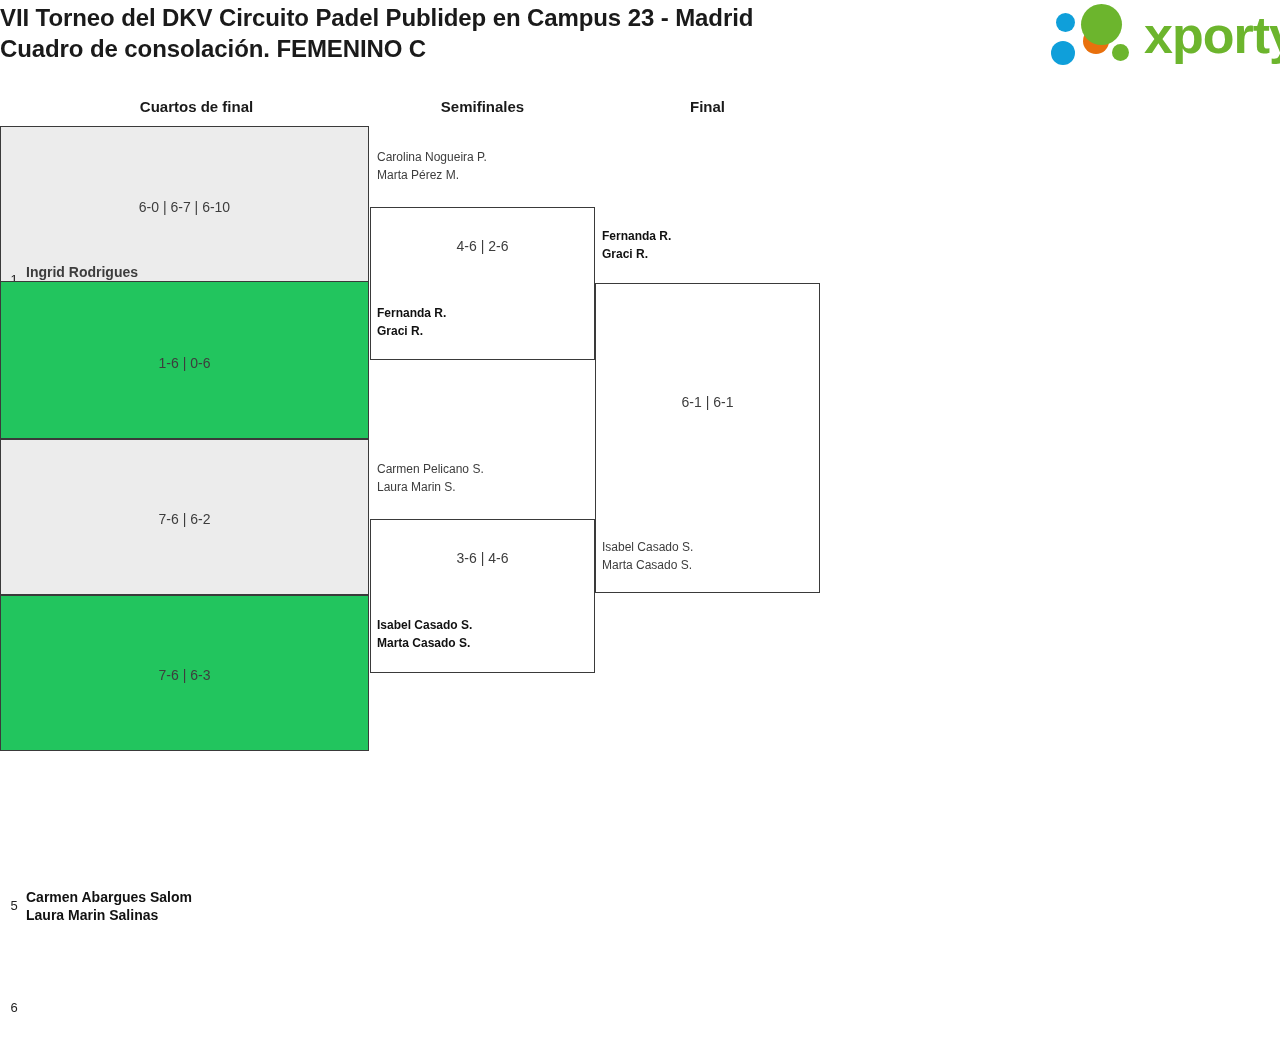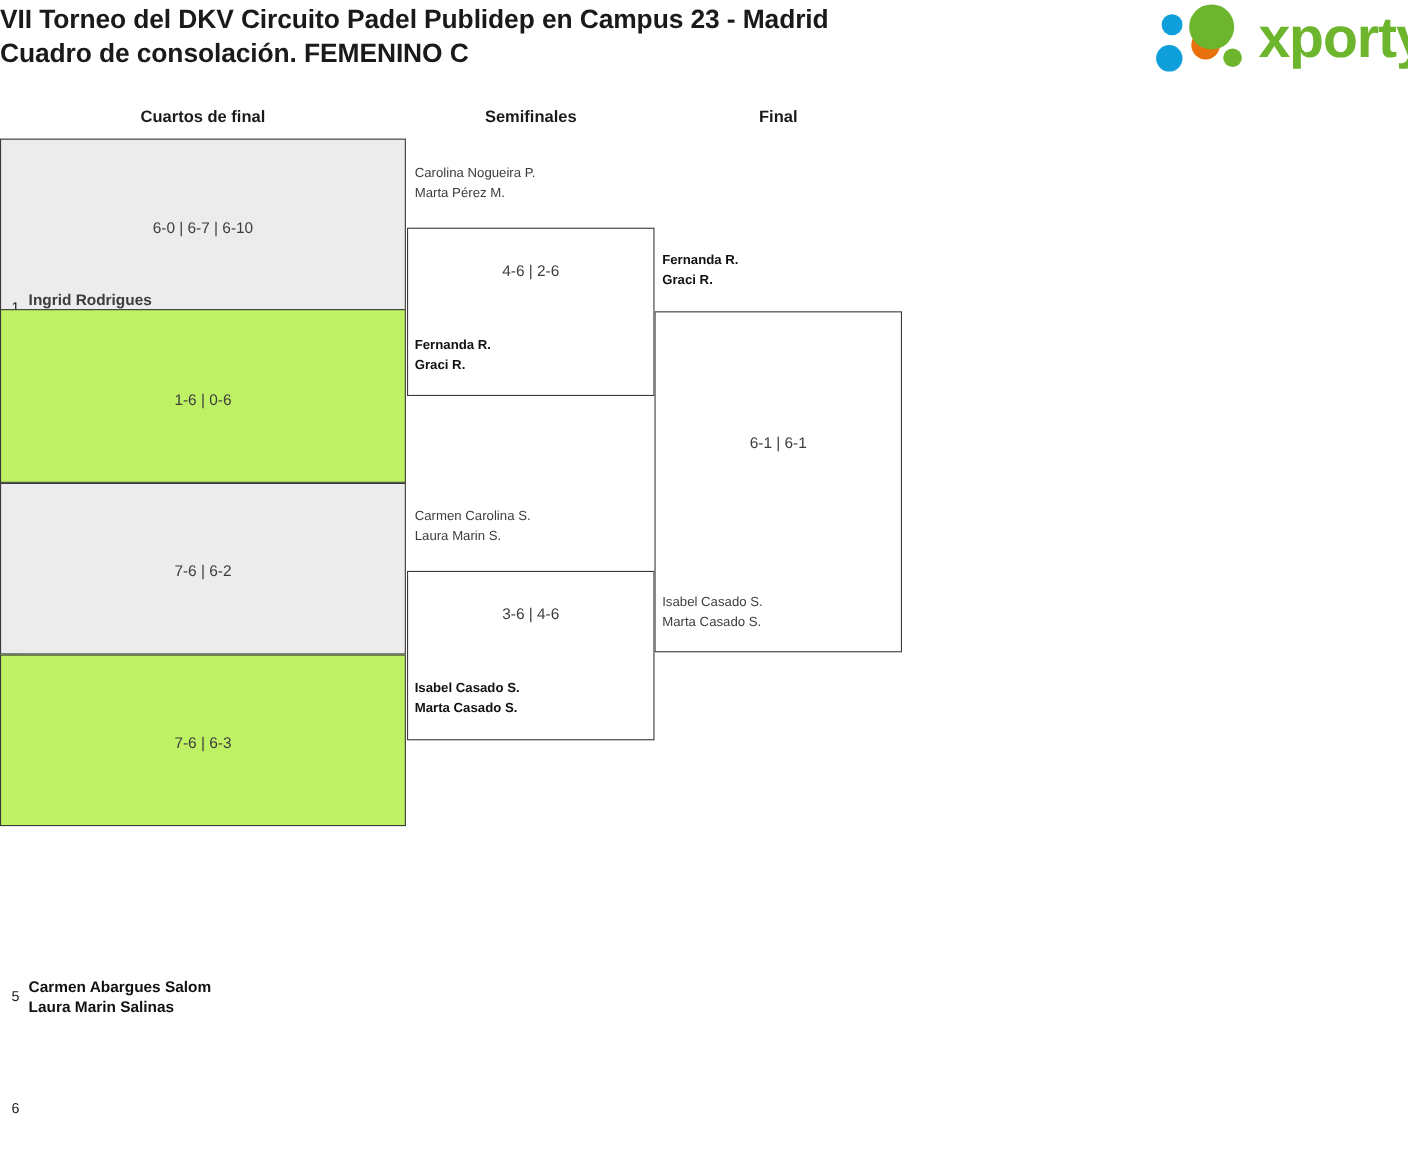--- a/index.html
+++ b/index.html
@@ -32,34 +32,34 @@
     position: absolute; left: 98px; top: 4px;
     font-size: 52px; font-weight: bold; line-height: 56px;
     letter-spacing: -1px;
   }
 
   
   .round-head {
     position: absolute; font-size: 15px; font-weight: bold;
     color: #1a1a1a; text-align: center; line-height: 20px;
   }
-  #round-head-0 { left: 0px;   top: 97px; width: 369px; }
+  #round-head-0 { left: 12px;   top: 97px; width: 369px; }
   #round-head-1 { left: 370px; top: 97px; width: 225px; }
   #round-head-2 { left: 595px; top: 97px; width: 225px; }
 
   
   .bracket { position: absolute; left: 0; top: 0; width: 1280px; height: 1048px; }
 
   
   .qf-block {
     position: absolute; left: 0px; width: 369px;
     border: 1px solid #3a3a3a;
   }
   .qf-block.shaded { background: #ececec; }
-  .qf-block.plain  { background: #bef264; }
+  .qf-block.plain  { background: #22c55e; }
 
   .seed {
     position: absolute; left: 5px; width: 16px;
     font-size: 13px; color: #222; text-align: center; line-height: 16px;
   }
   .team {
     position: absolute; left: 25px; right: 6px;
     font-size: 14px; line-height: 18px; color: #3d3d3d;
   }
   .team.winner { font-weight: bold; color: #111111; }
@@ -159,21 +159,21 @@
     </div>
     <div class="round-box" style="left:370px; top:207px; width:225px; height:153px;">
       <div class="score" style="top:29px;">4-6 | 2-6</div>
     </div>
     <div class="adv-label winner" style="left:377px; top:304px;">
       <span class="nm">Fernanda R.</span>
       <span class="nm">Graci R.</span>
     </div>
 
     <div class="adv-label" style="left:377px; top:460px;">
-      <span class="nm">Carmen Carolina S.</span>
+      <span class="nm">Carmen Pelicano S.</span>
       <span class="nm">Laura Marin S.</span>
     </div>
     <div class="round-box" style="left:370px; top:519px; width:225px; height:154px;">
       <div class="score" style="top:29px;">3-6 | 4-6</div>
     </div>
     <div class="adv-label winner" style="left:377px; top:616px;">
       <span class="nm">Isabel Casado S.</span>
       <span class="nm">Marta Casado S.</span>
     </div>
 

